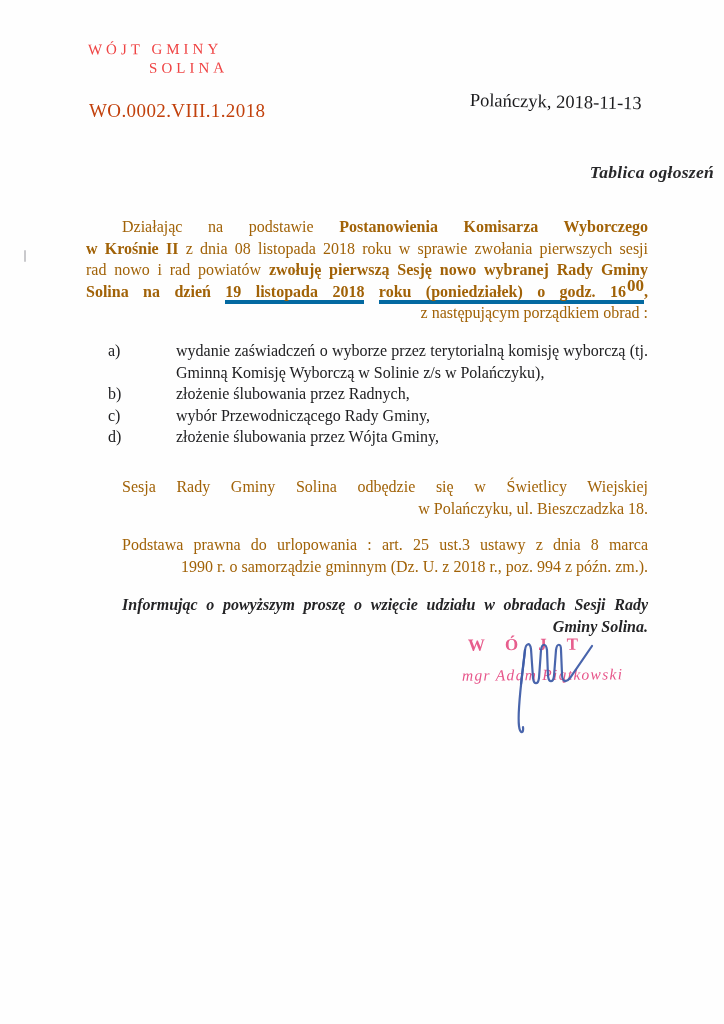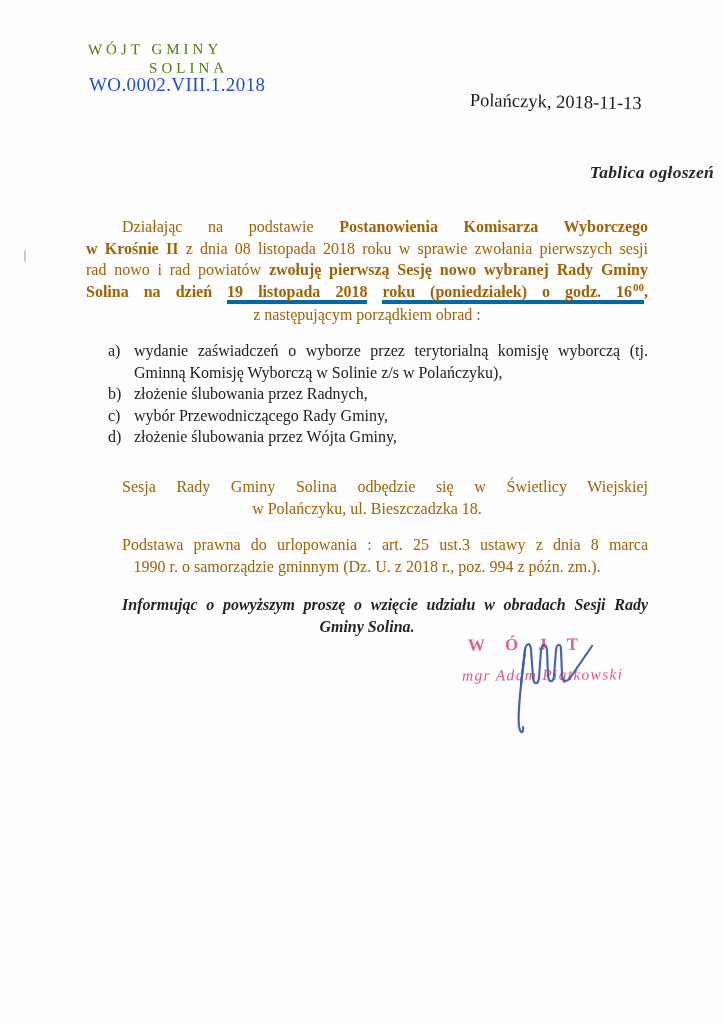--- a/index.html
+++ b/index.html
@@ -7,56 +7,56 @@
     position:relative;
     width:724px;height:1024px;
     background:#fefefe;
     overflow:hidden;
     font-family:"Liberation Serif", serif;
     color:#202022;
   }
   
   .stamp-top{
     position:absolute;left:88px;top:40px;width:140px;
-    color:#4d7c0f;font-size:15px;line-height:19px;
+    color:#ef4444;font-size:15px;line-height:19px;
     letter-spacing:4px;text-align:left;
     transform:rotate(-0.4deg);
   }
   .stamp-top .l2{text-align:right;letter-spacing:4px;}
   .refno{
-    position:absolute;left:89px;top:74px;
-    font-size:19px;letter-spacing:0.4px;color:#1d4ed8;
+    position:absolute;left:89px;top:100px;
+    font-size:19px;letter-spacing:0.4px;color:#c2410c;
   }
   .dateline{
     position:absolute;left:470px;top:90px;
     font-size:18.5px;color:#1b1b1d;
     transform:rotate(1.1deg);transform-origin:left top;
   }
   .doc-title{
     position:absolute;left:90px;top:162px;width:624px;
     text-align:right;font-size:17.5px;font-weight:bold;font-style:italic;
     letter-spacing:0.3px;color:#28282a;
   }
   
   .para{
     position:absolute;left:86px;width:562px;
     font-size:16px;line-height:21.5px;color:#a16207;
   }
   .jline{text-align:justify;text-align-last:justify;}
-  .lline{text-align:center;}
+  .lline{text-align:right;}
   .indent{text-indent:36px;}
   .b{font-weight:bold;}
   .u{border-bottom:4px solid #0369a1;}
-  .sup{font-size:11px;position:relative;top:-6px;margin-left:1px;}
+  .sup{font-size:17px;position:relative;top:-6px;margin-left:1px;}
   .p1{top:216px;}
   .agenda{position:absolute;left:108px;top:340px;width:540px;
     font-size:16px;line-height:21.5px;}
   .aitem{display:flex;}
   .amark{width:26px;flex:none;}
-  .atext{flex:1;text-align:justify;}
+  .atext{flex:1;text-align:justify;margin-left:42px;}
   .p2{top:476px;}
   .p3{top:534px;}
   .p4{top:594px;font-weight:bold;font-style:italic;color:#242426;}
   
   .stamp-wojt{
     position:absolute;left:468px;top:635px;
     color:#e75e8d;font-size:17px;font-weight:600;
     letter-spacing:20px;transform:rotate(-0.6deg);
   }
   .sig-name{

